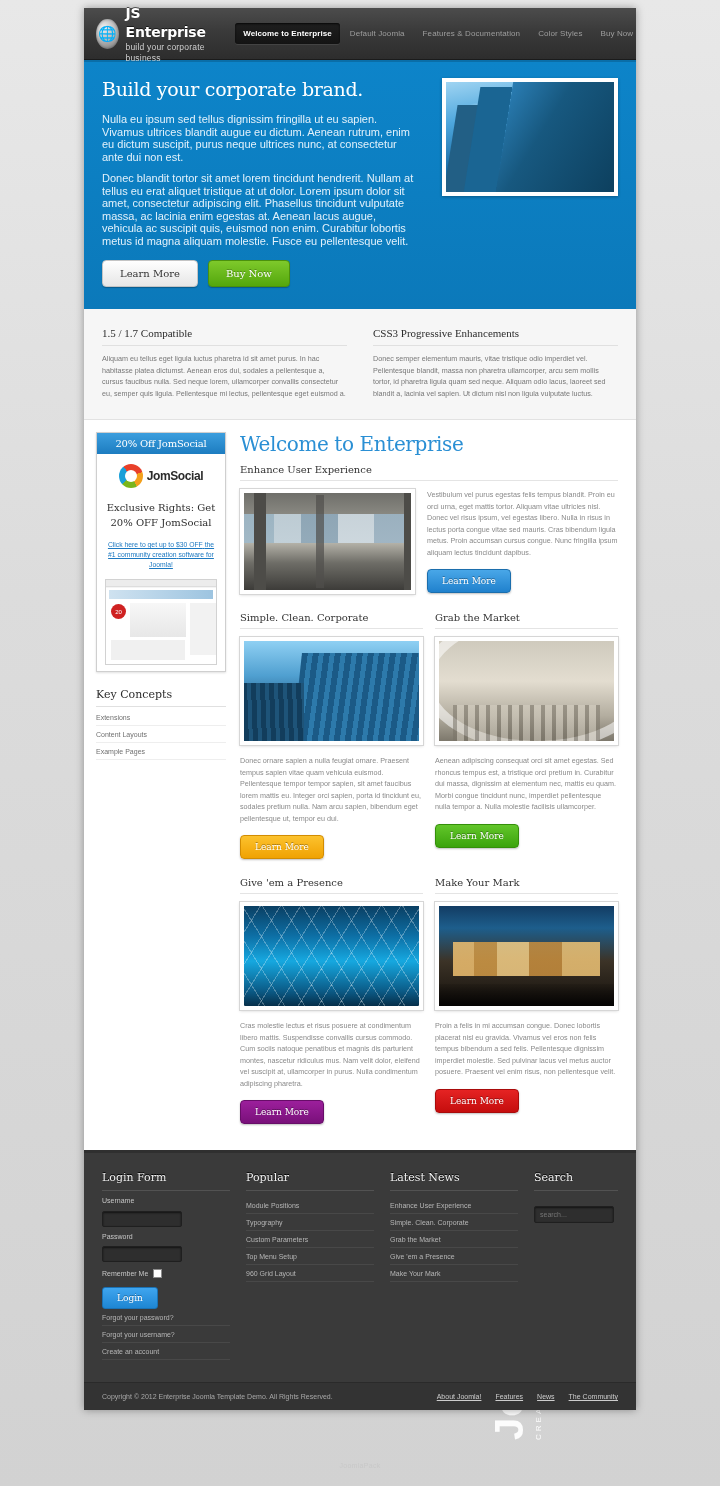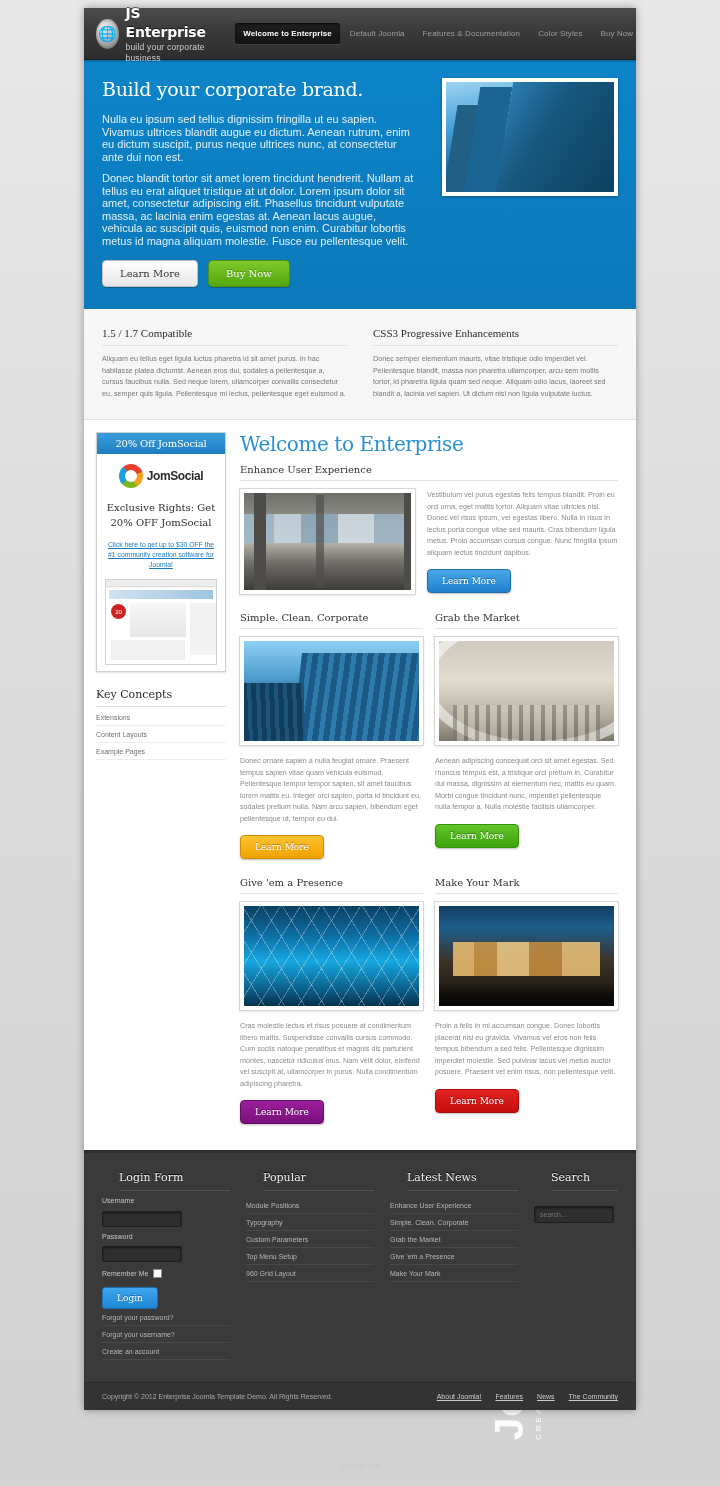--- a/index.html
+++ b/index.html
@@ -290,21 +290,20 @@
   }
   .fcol { flex: 1; }
   .fcol.login { width: 128px; flex: none; }
   .fcol.pop   { width: 128px; flex: none; }
   .fcol.news  { width: 128px; flex: none; }
   .fcol h4 {
     font-family: "DejaVu Serif", serif;
     font-size: 11px; color: #f2f2f2; font-weight: normal;
     padding-bottom: 6px; border-bottom: 1px solid #525252; margin-bottom: 6px;
     text-shadow: 0 -1px 0 #000;
-    margin-left: 17px;
   }
   .fcol a {
     display: block; font-size: 7px; color: #b6b6b6; text-decoration: none;
     padding: 5px 0 4px; border-bottom: 1px solid #484848;
   }
   .flabel { font-size: 7px; color: #c6c6c6; margin: 6px 0 3px; }
   .finput {
     width: 80px; height: 16px; background: #2e2e2e;
     border: 1px solid #1f1f1f; border-radius: 2px;
     box-shadow: inset 0 1px 2px rgba(0,0,0,.6);

